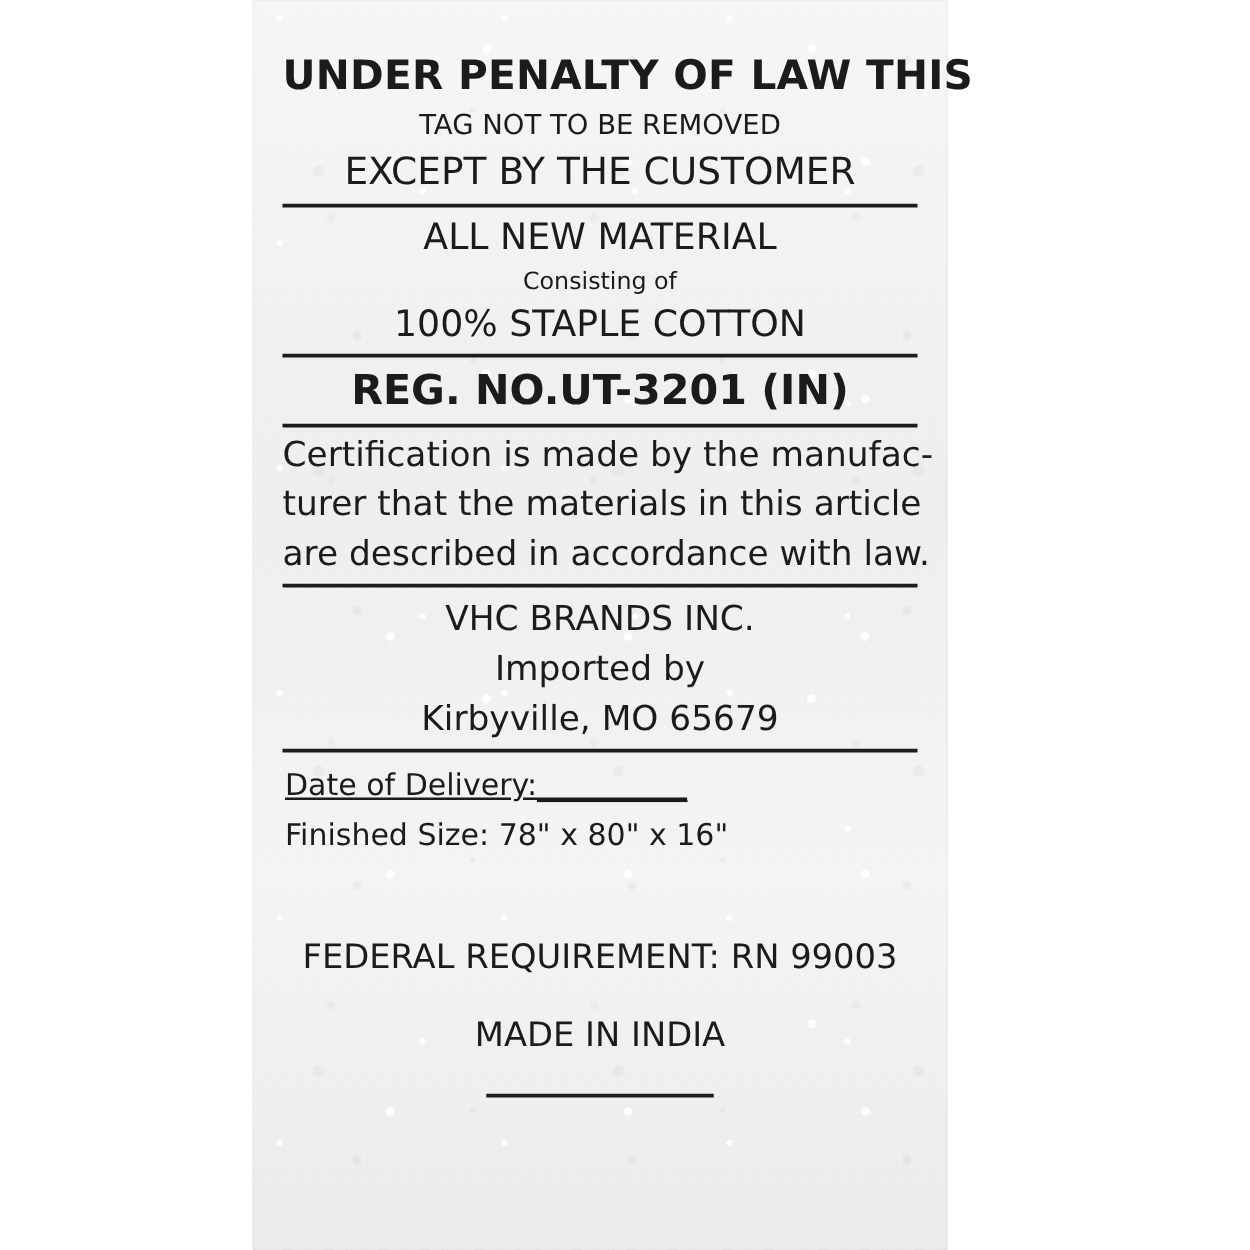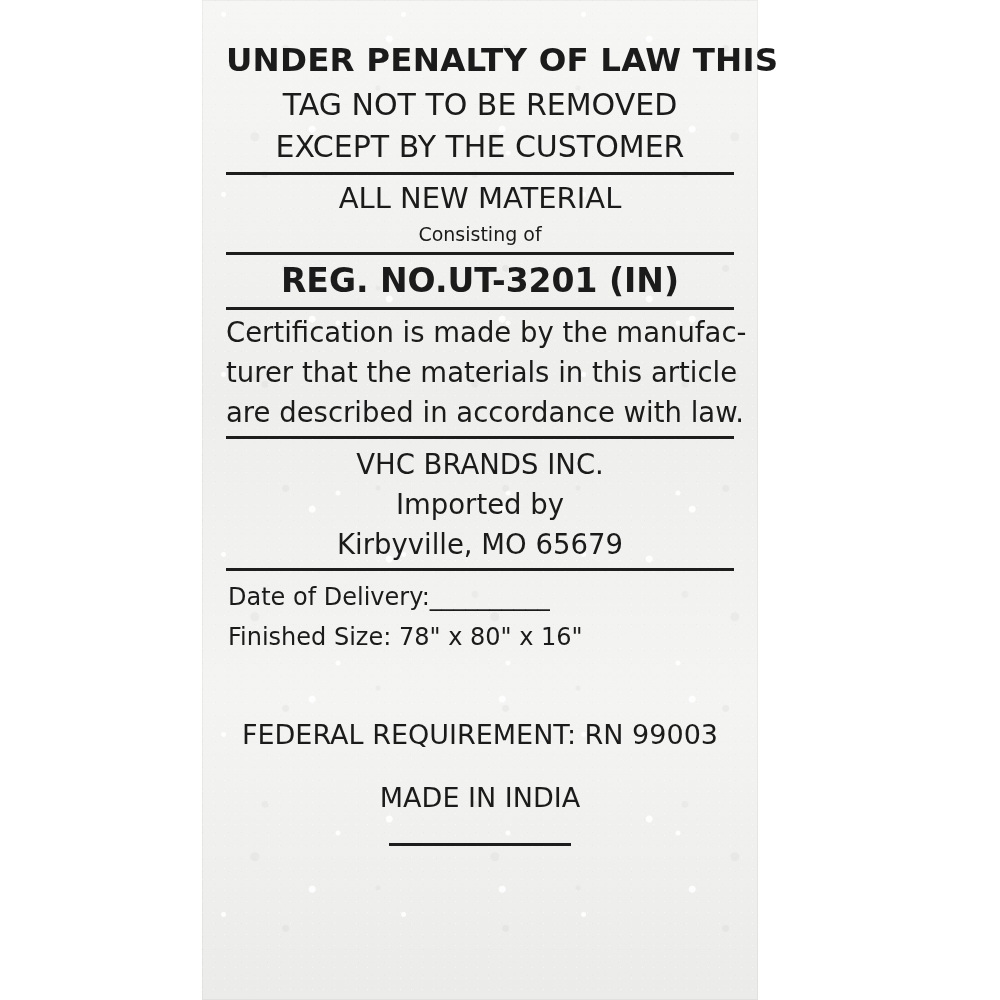--- a/index.html
+++ b/index.html
@@ -60,41 +60,41 @@
     white-space: nowrap;
   }
   .rule {
     height: 0;
     border-top: 3px solid #1d1d1d;
     margin: 7px 0 7px 0;
   }
 
   
   .blk-head .l1 { font-size: 32.5px; font-weight: bold; letter-spacing: 0.2px; margin-top: 42px; }
-  .blk-head .l2 { font-size: 30px; margin-top: 8px; }
+  .blk-head .l2 { font-size: 22px; margin-top: 8px; }
   .blk-head .l3 { font-size: 30px; margin-top: 8px; }
 
   .blk-mat .l1 { font-size: 29px; margin-top: 6px; }
   .blk-mat .l2 { font-size: 19px; margin-top: 7px; }
   .blk-mat .l3 { font-size: 29px; margin-top: 7px; }
 
   .blk-reg .l1 { font-size: 33px; font-weight: bold; margin-top: 6px; }
 
   .blk-cert .l { font-size: 27.5px; margin-top: 8px; }
   .blk-cert .l:first-child { margin-top: 0; }
 
   .blk-imp .l { font-size: 27.5px; margin-top: 8px; }
   .blk-imp .l:first-child { margin-top: 10px; }
 
   .blk-fields {
     text-align: left;
     padding-left: 2px;
   }
   .blk-fields .f { font-size: 24px; margin-top: 12px; white-space: nowrap; }
-  .blk-fields .f:first-child { margin-top: 12px; }
+  .blk-fields .f:first-child { margin-top: 12px; text-decoration: underline; }
 
   .blk-fed .l1 { font-size: 27px; margin-top: 68px; }
   .blk-fed .l2 { font-size: 27px; margin-top: 32px; }
 
   .bottom-rule {
     width: 182px;
     margin: 30px auto 0 auto;
     border-top: 3px solid #1d1d1d;
     height: 0;
   }
@@ -110,20 +110,21 @@
         <div class="ln l1">UNDER PENALTY OF LAW THIS</div>
         <div class="ln l2">TAG NOT TO BE REMOVED</div>
         <div class="ln l3">EXCEPT BY THE CUSTOMER</div>
       </div>
 
       <div class="rule"></div>
 
       <div class="blk-mat">
         <div class="ln l1">ALL NEW MATERIAL</div>
         <div class="ln l2">Consisting of</div>
+        <div class="ln l3">100% STAPLE COTTON</div>
       </div>
 
       <div class="rule"></div>
 
       <div class="blk-reg">
         <div class="ln l1">REG. NO.UT-3201 (IN)</div>
       </div>
 
       <div class="rule"></div>
 

